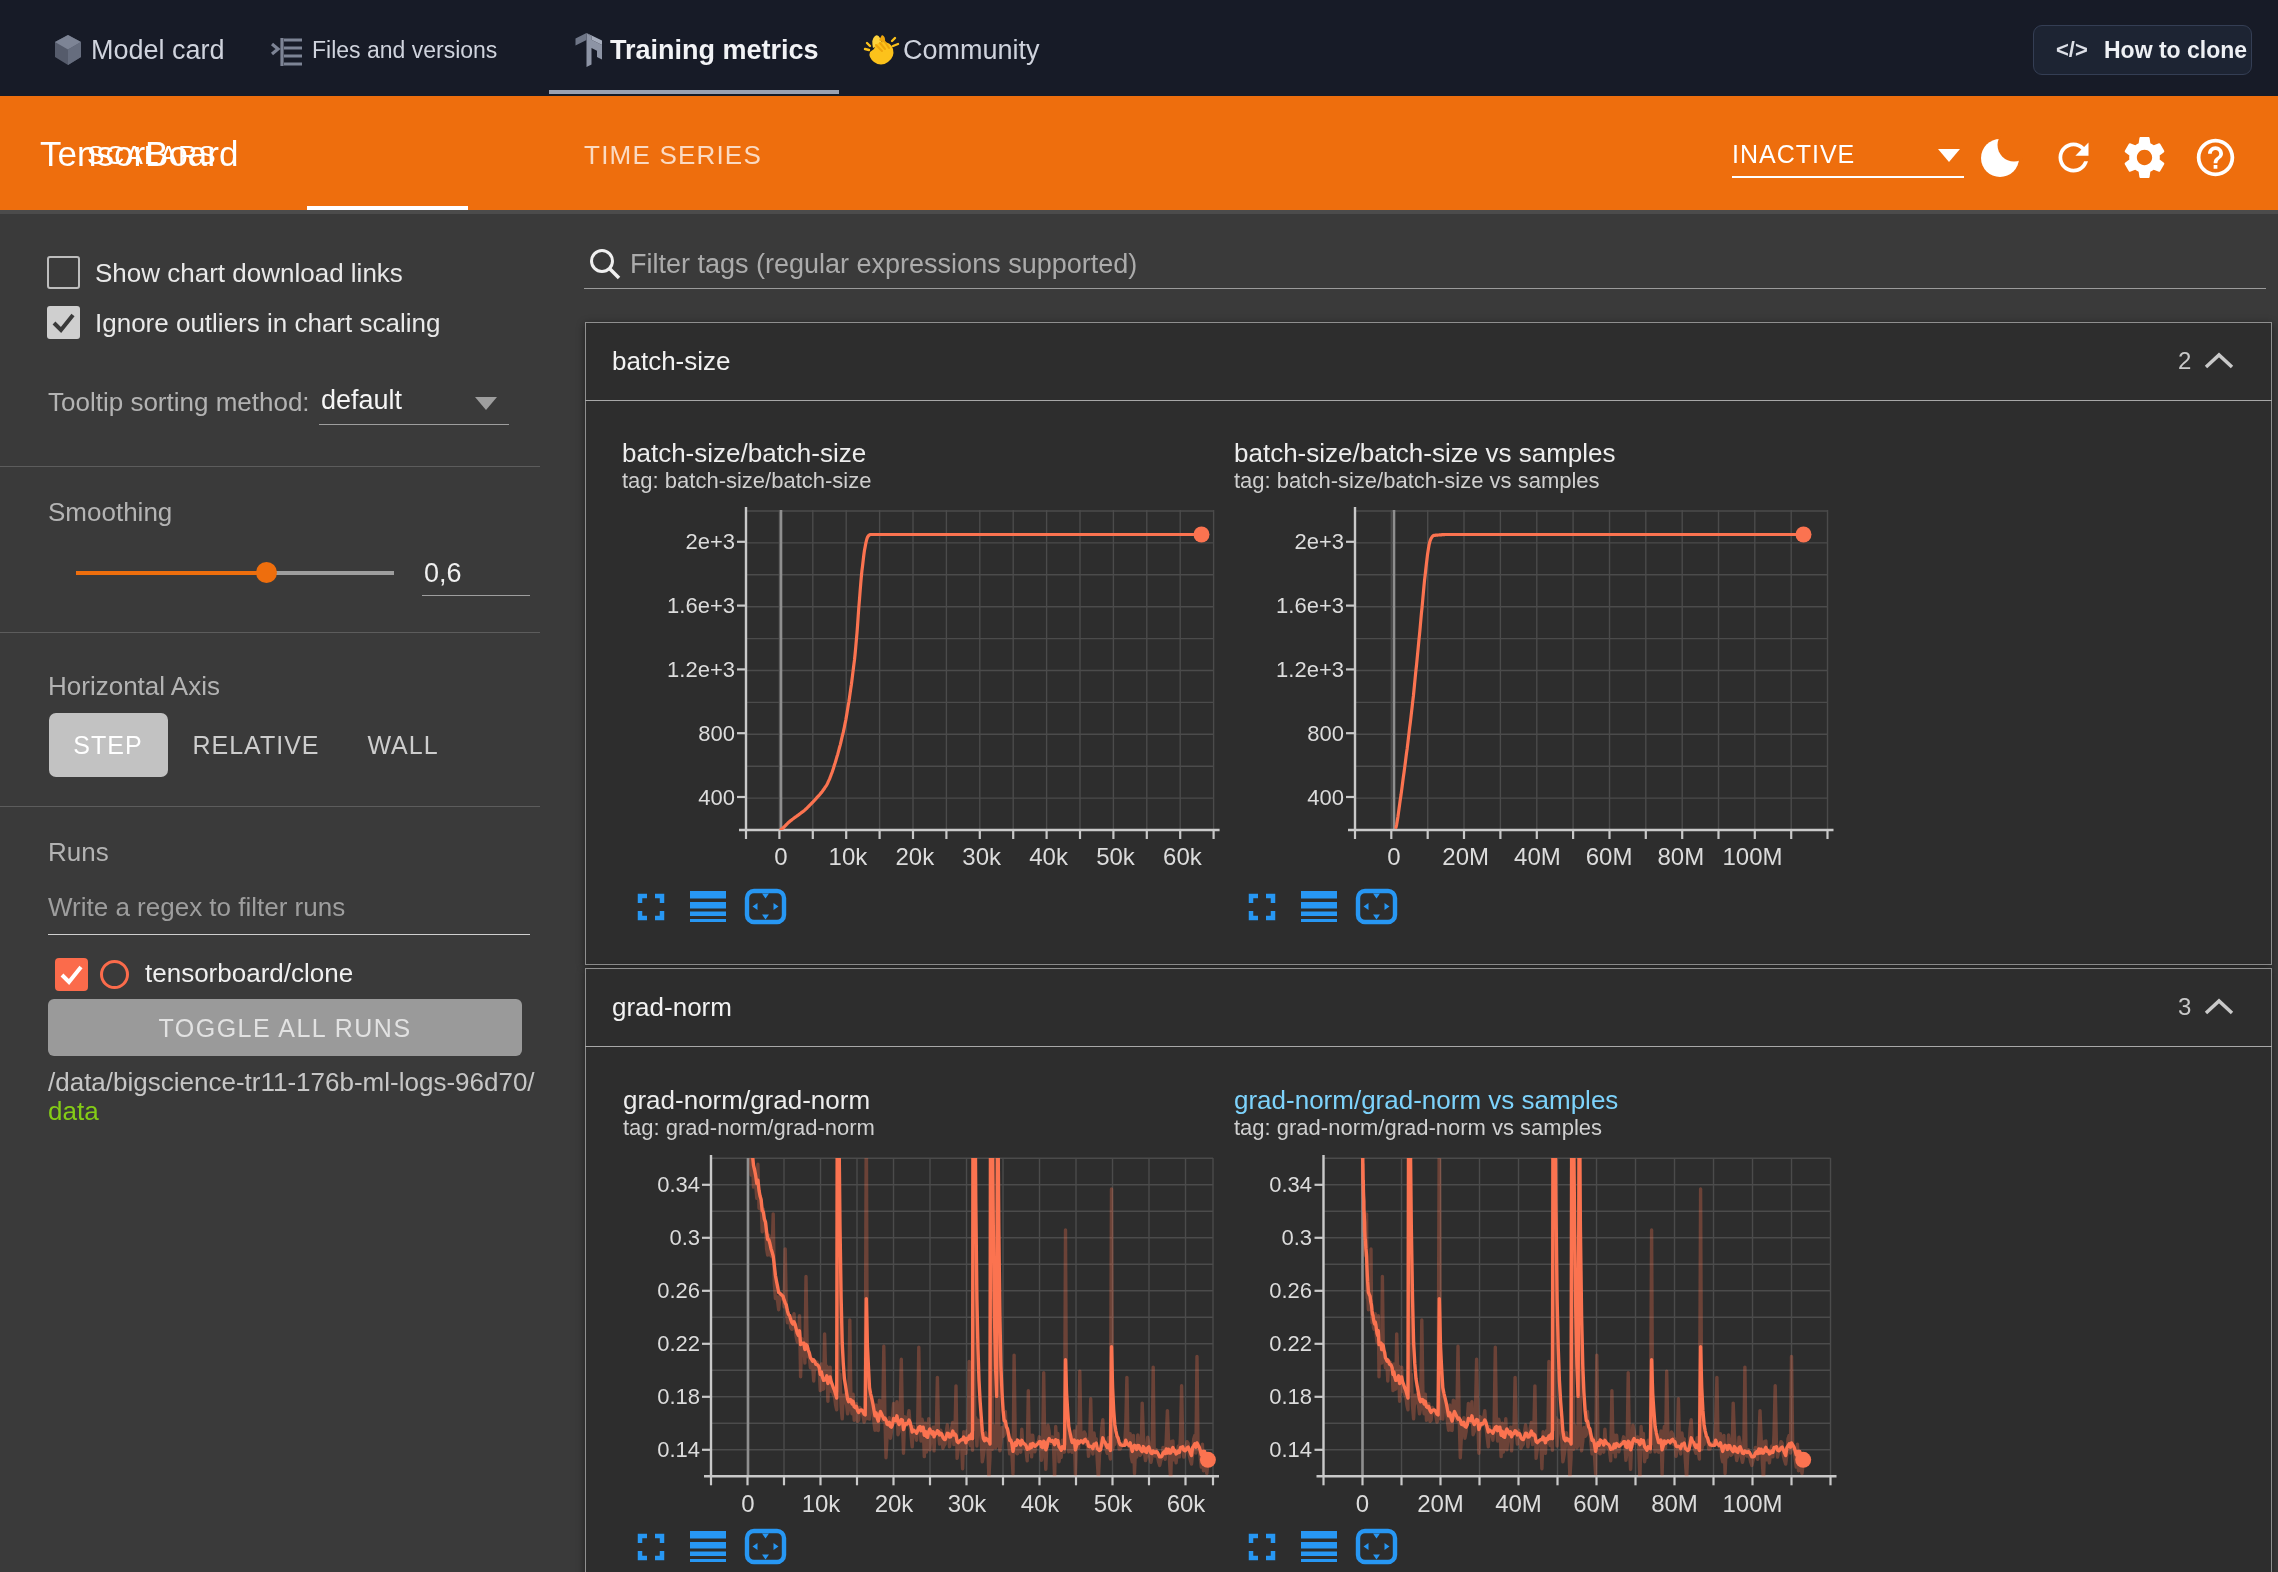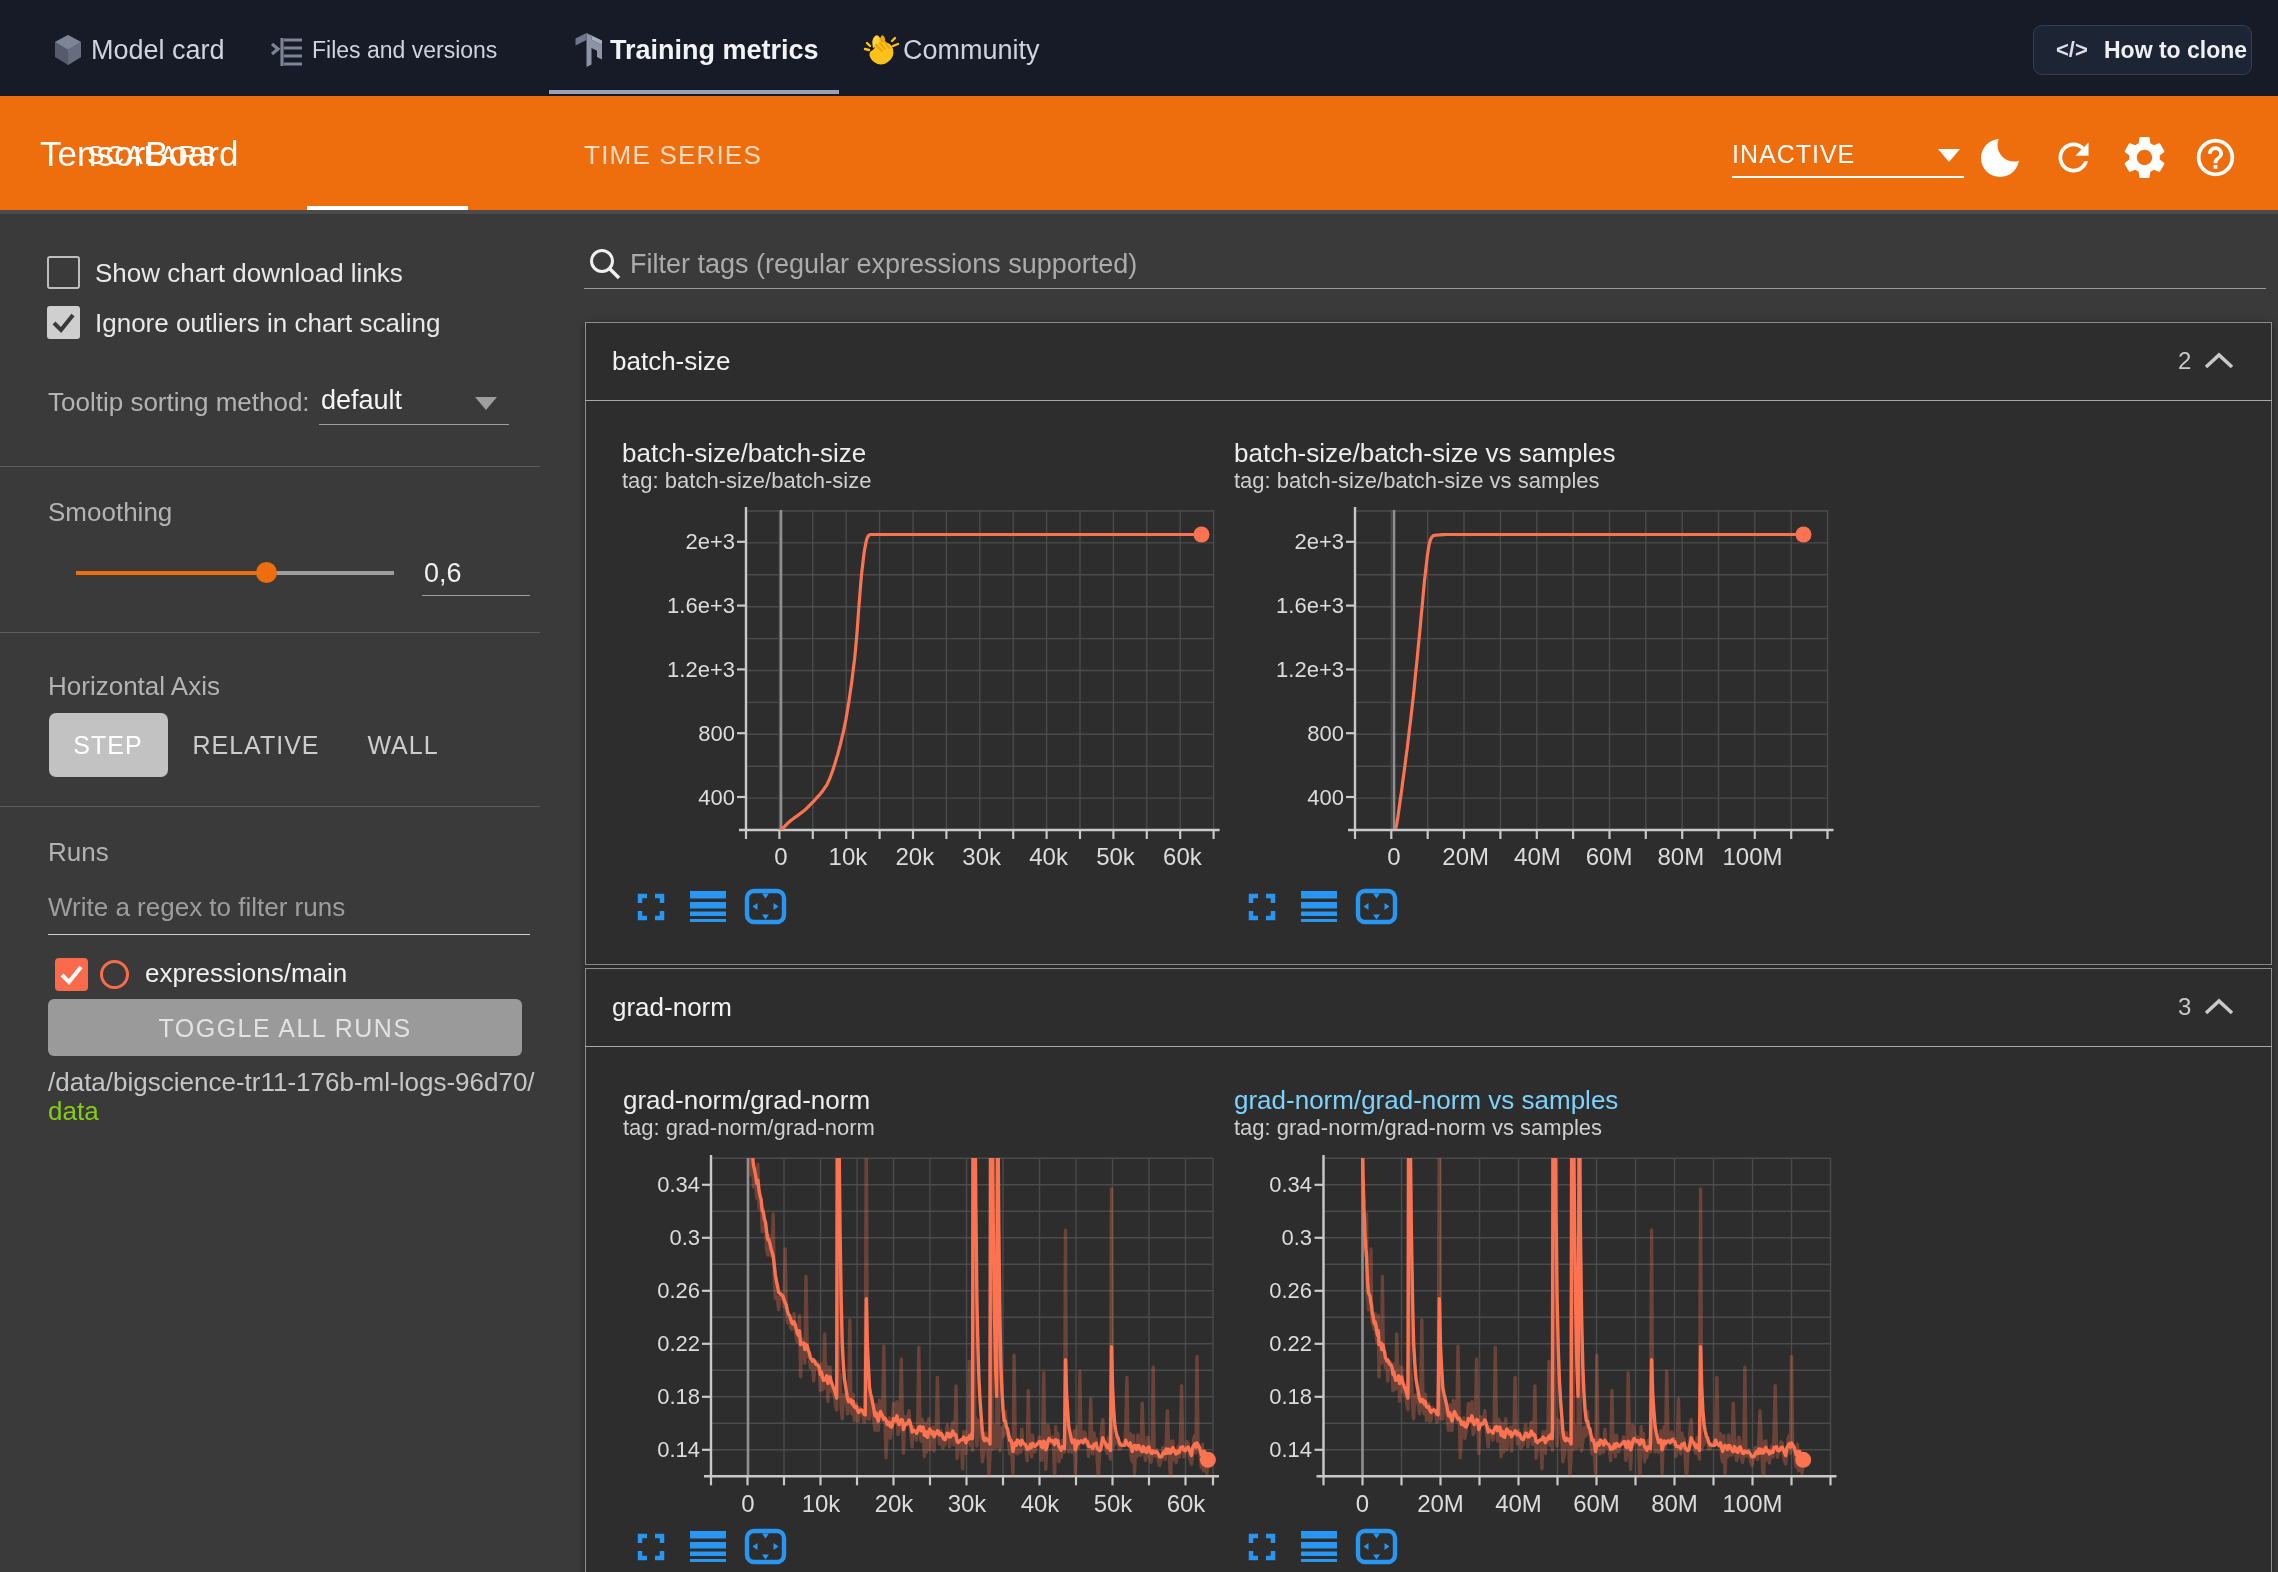--- a/index.html
+++ b/index.html
@@ -87,21 +87,21 @@
 <div style="position:absolute;top:729.5px;font-size:25px;color:#cdcdcd;font-weight:400;height:31px;line-height:31px;white-space:nowrap;letter-spacing:1px;left:103px;width:600px;text-align:center;">WALL</div>
 <div class="abs" style="left:0;top:806px;width:540px;height:1px;background:#5c5c5c;"></div>
 <div style="position:absolute;top:836.0px;font-size:26px;color:#b3b3b3;font-weight:400;height:32px;line-height:32px;white-space:nowrap;left:48px;">Runs</div>
 <div style="position:absolute;top:891.0px;font-size:26px;color:#9e9e9e;font-weight:400;height:32px;line-height:32px;white-space:nowrap;left:48px;">Write a regex to filter runs</div>
 <div class="abs" style="left:48px;top:934px;width:482px;height:1px;background:#cfcfcf;"></div>
 <div class="abs" style="left:55px;top:958px;width:33px;height:33px;background:#fb6b4b;border-radius:4px;"></div>
 <svg class="abs" style="left:55px;top:958px" width="33" height="33" viewBox="0 0 33 33">
 <path d="M7 17 L14 24 L26 9" stroke="#ffffff" stroke-width="4" fill="none"></path>
     </svg>
 <div class="abs" style="left:100px;top:960px;width:29px;height:29px;border:3.5px solid #fb6b4b;border-radius:50%;"></div>
-<div style="position:absolute;top:957.0px;font-size:26px;color:#f0f0f0;font-weight:400;height:32px;line-height:32px;white-space:nowrap;left:145px;">expressions/main</div>
+<div style="position:absolute;top:957.0px;font-size:26px;color:#f0f0f0;font-weight:400;height:32px;line-height:32px;white-space:nowrap;left:145px;">tensorboard/clone</div>
 <div class="abs" style="left:48px;top:999px;width:474px;height:57px;background:#9a9a9a;border-radius:6px;"></div>
 <div style="position:absolute;top:1012.5px;font-size:25px;color:#e2e2e2;font-weight:400;height:31px;line-height:31px;white-space:nowrap;letter-spacing:1.5px;left:-15px;width:600px;text-align:center;">TOGGLE ALL RUNS</div>
 <div style="position:absolute;top:1066.0px;font-size:26px;color:#c6c6c6;font-weight:400;height:32px;line-height:32px;white-space:nowrap;left:48px;">/data/bigscience-tr11-176b-ml-logs-96d70/</div>
 <div style="position:absolute;top:1095.0px;font-size:26px;color:#84cc16;font-weight:400;height:32px;line-height:32px;white-space:nowrap;left:48px;">data</div>
 <svg class="abs" style="left:588px;top:246px" width="36" height="36" viewBox="0 0 36 36">
 <circle cx="14" cy="15" r="10.5" stroke="#f0f0f0" stroke-width="3" fill="none"></circle>
 <path d="M22 23 L31 32" stroke="#f0f0f0" stroke-width="3.5"></path>
     </svg>
 <div style="position:absolute;top:247.0px;font-size:27px;color:#ababab;font-weight:400;height:34px;line-height:34px;white-space:nowrap;left:630px;">Filter tags (regular expressions supported)</div>
 <div class="abs" style="left:584px;top:288px;width:1682px;height:1px;background:#9b9b9b;"></div>

